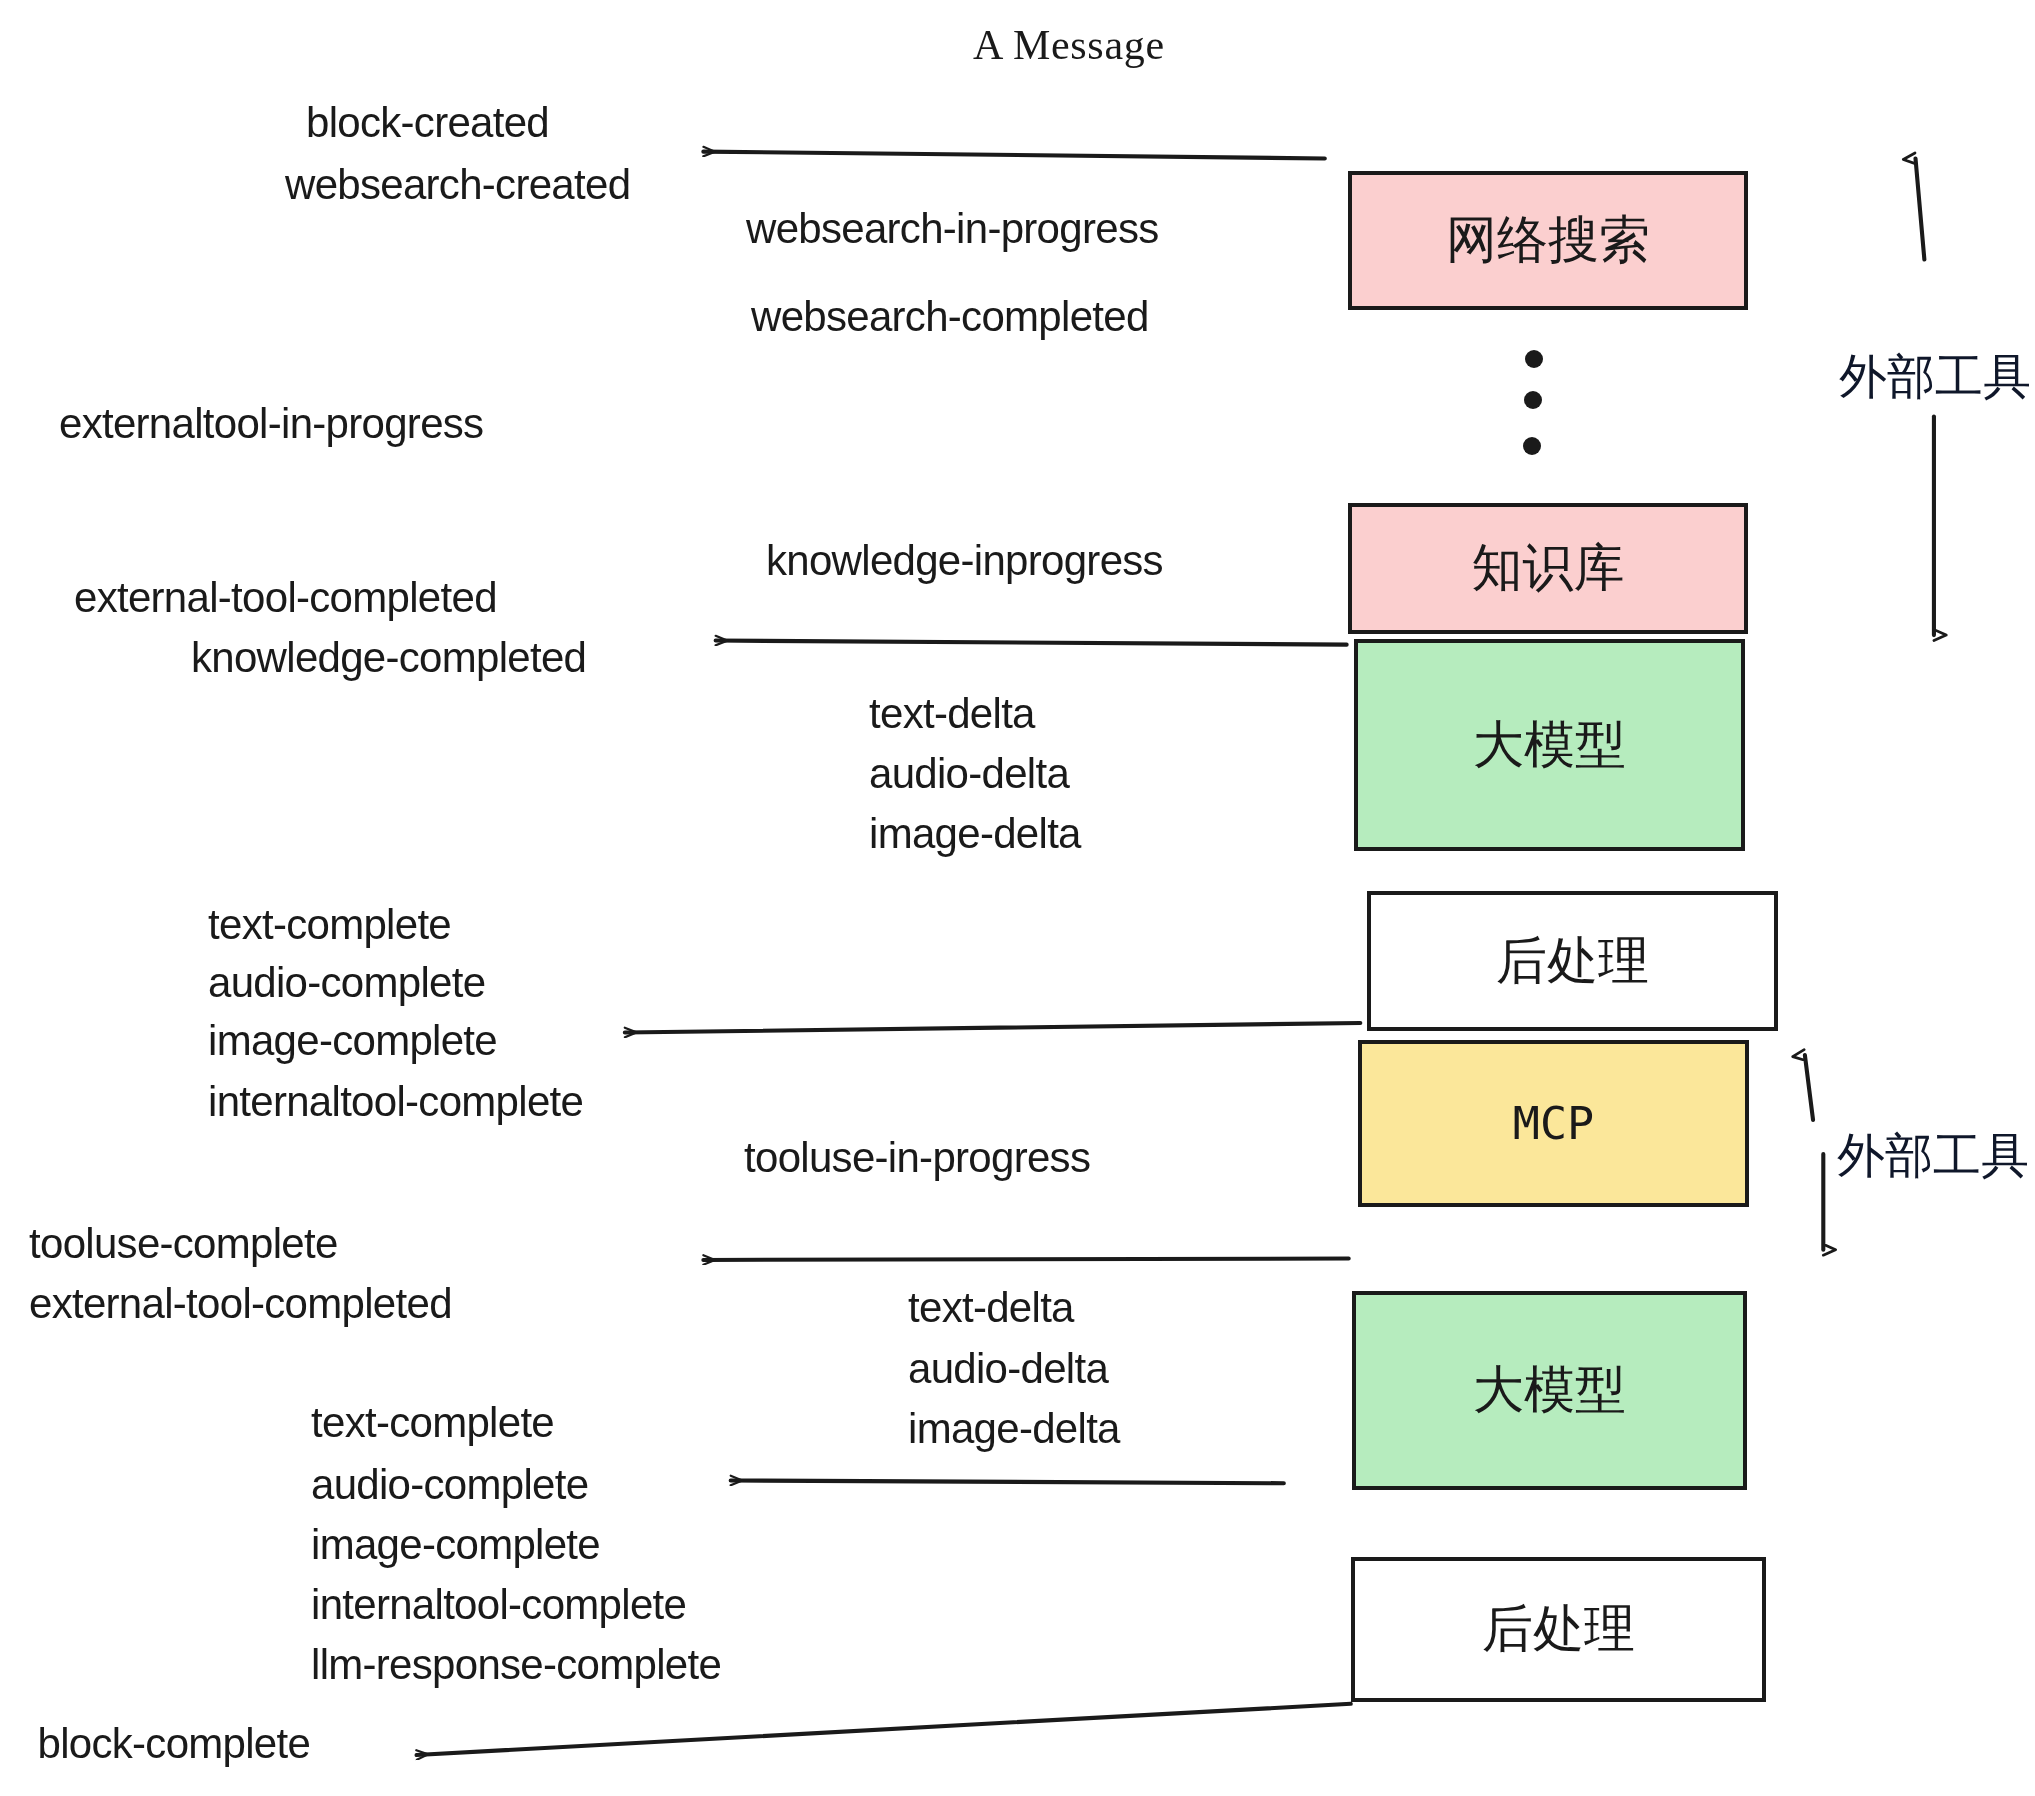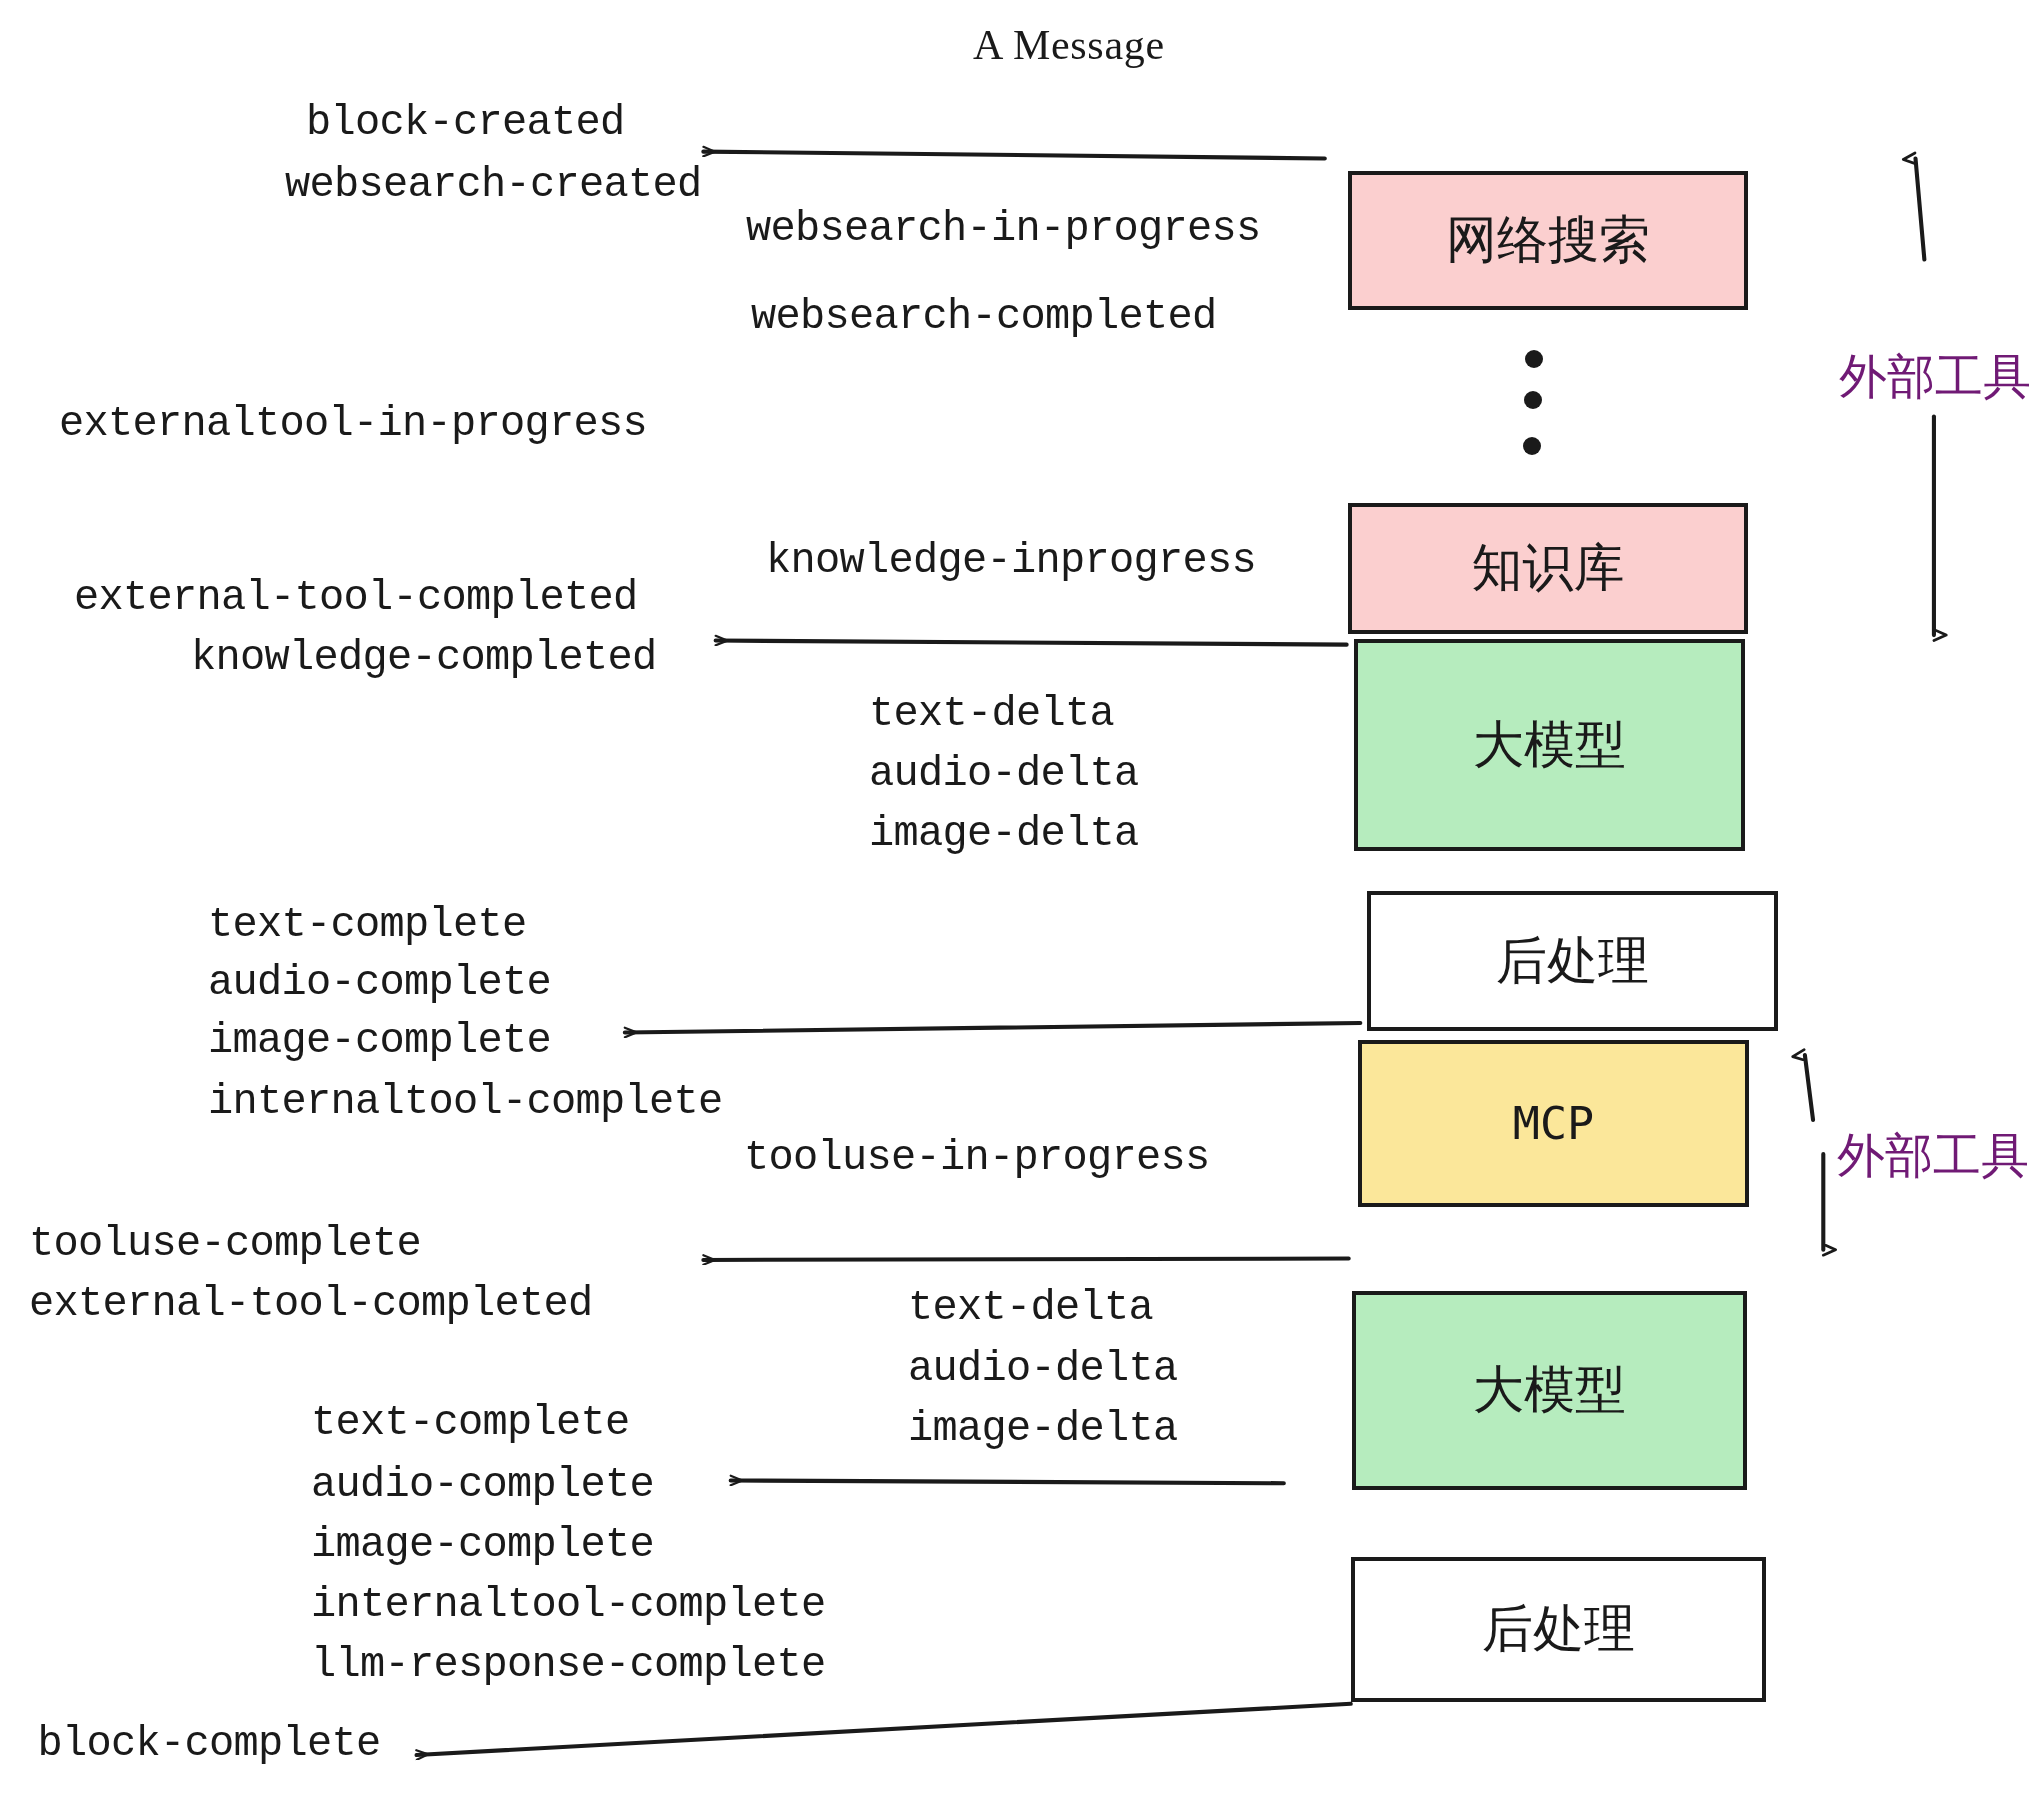--- a/index.html
+++ b/index.html
@@ -6,21 +6,21 @@
   #stage{
     position:relative;
     width:2035px;
     height:1796px;
     background:#ffffff;
     font-family:"DejaVu Sans Mono","Liberation Mono",monospace;
     overflow:hidden;
   }
   .lbl{
     position:absolute;
-    font-family:Liberation Mono, monospace;
+    font-family:Liberation Sans, sans-serif;
     font-size:42px;
     line-height:1;
     color:#1a1a1a;
     white-space:pre;
     letter-spacing:-0.7px;
   }
   .title{
     position:absolute;
     font-family:Liberation Serif, serif;
     font-size:42px;
@@ -46,21 +46,21 @@
   .dot{
     position:absolute;
     width:18px;height:18px;
     border-radius:50%;
     background:#1a1a1a;
   }
   .sidelbl{
     position:absolute;
     font-family:"DejaVu Sans","Liberation Sans",sans-serif;
     font-size:48px;
-    color:#701a75;
+    color:#0f172a;
     white-space:pre;
   }
   svg.ov{position:absolute;left:0;top:0;width:2035px;height:1796px;overflow:visible;pointer-events:none;}
 </style>
 </head>
 <body>
 
 <div id="stage">
 
   <div class="title" style="left:973px;top:20.5px;">A Message</div>

